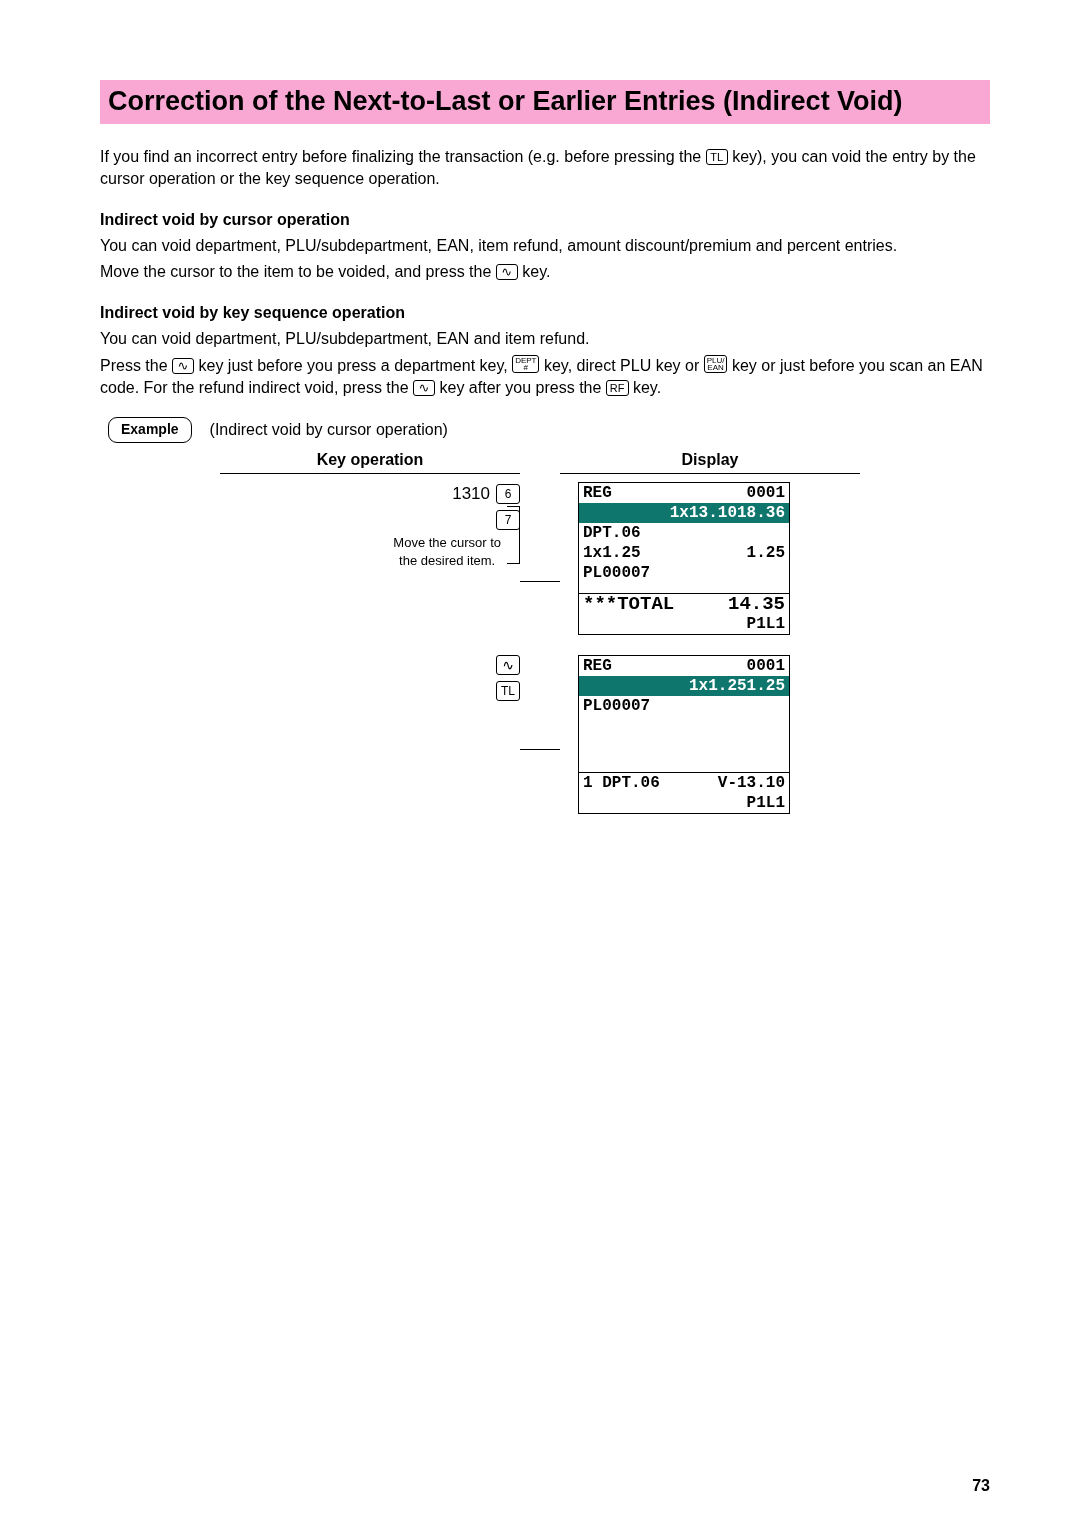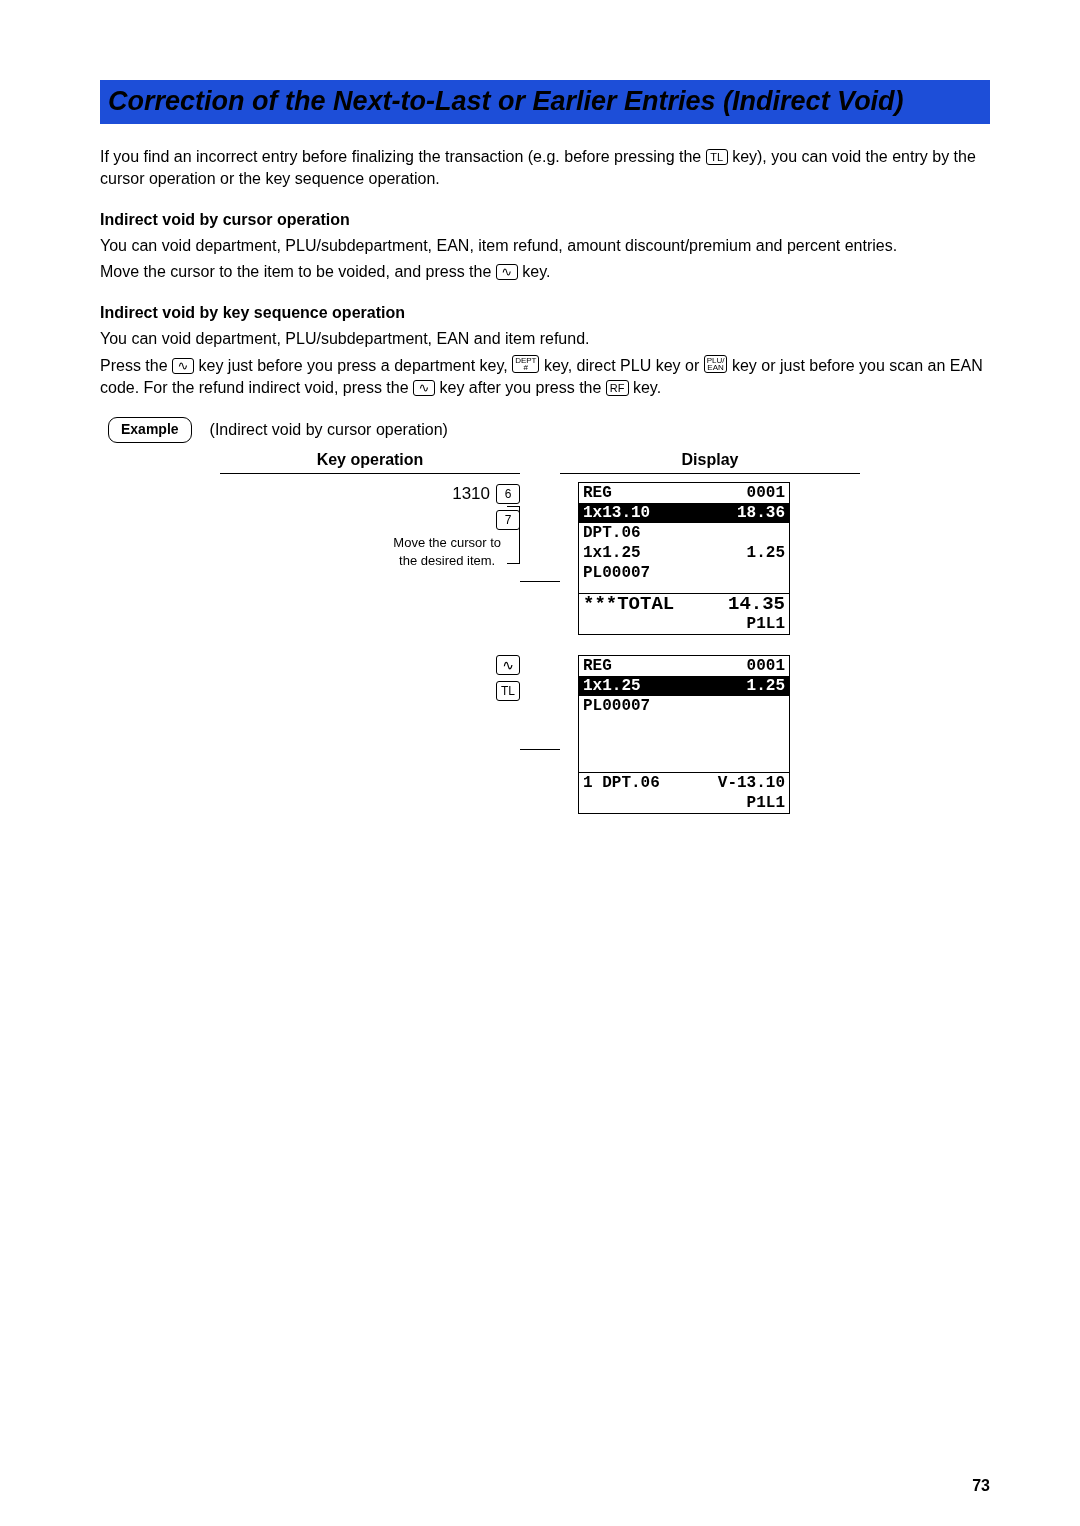--- a/index.html
+++ b/index.html
@@ -11,24 +11,23 @@
     background: #fff;
     color: #000;
     width: 1080px;
     height: 1526px;
     position: relative;
   }
   .page {
     padding: 80px 90px 40px 100px;
   }
   .title-bar {
-    background: #1d4ed8;
+    background: #f9a8d4;
     padding: 3px 8px;
     margin-bottom: 22px;
-    font-style: italic;
   }
   .title-bar h1 {
     font-size: 27px;
     font-weight: bold;
     margin: 0;
     letter-spacing: 0px;
   }
   p { margin: 0 0 4px 0; }
   .section { margin-bottom: 18px; }
   .bold { font-weight: bold; }
@@ -143,22 +142,23 @@
     padding: 0;
   }
   .screen-row {
     display: flex;
     justify-content: space-between;
     padding: 0 4px;
     line-height: 20px;
     white-space: pre;
   }
   .screen-row.inverse {
-    background: #000000;
+    background: #0f766e;
     color: #fff;
+    justify-content: flex-end;
   }
   .screen-row.top-rule {
     border-top: 1.5px solid #000;
   }
   .screen-blank {
     height: 56px;
   }
   .connect-row {
     display: flex;
     align-items: center;

